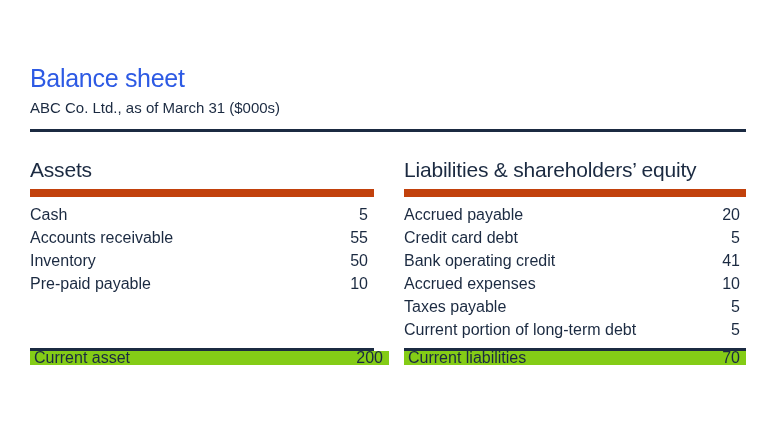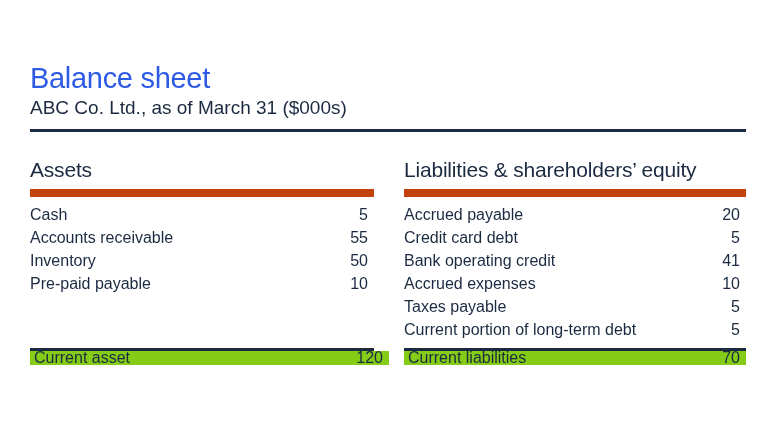--- a/index.html
+++ b/index.html
@@ -13,31 +13,31 @@
     height: 439px;
     background: #ffffff;
     font-family: "Liberation Sans", sans-serif;
     color: #1b2a41;
     overflow: hidden;
   }
   .page-title {
     position: absolute;
     left: 30px;
     top: 64px;
-    font-size: 29px;
+    font-size: 25px;
     line-height: 29px;
     letter-spacing: -0.3px;
     color: #2d5ae4;
     white-space: nowrap;
   }
   .page-subtitle {
     position: absolute;
     left: 30px;
     top: 98px;
-    font-size: 19px;
+    font-size: 15px;
     line-height: 20px;
     white-space: nowrap;
   }
   .top-rule {
     position: absolute;
     left: 30px;
     top: 129px;
     width: 716px;
     height: 3px;
     background: #1b2a41;
@@ -113,21 +113,21 @@
         <span>50</span>
       </div>
       <div class="row">
         <span>Pre-paid payable</span>
         <span>10</span>
       </div>
     </div>
     <div class="total-wrap">
       <div class="total-row bleed-right">
         <span>Current asset</span>
-        <span>120</span>
+        <span>200</span>
       </div>
     </div>
   </div>
 
   <div class="col liabilities">
     <div class="col-header">Liabilities &amp; shareholders’ equity</div>
     <div class="rows">
       <div class="row">
         <span>Accrued payable</span>
         <span>20</span>

